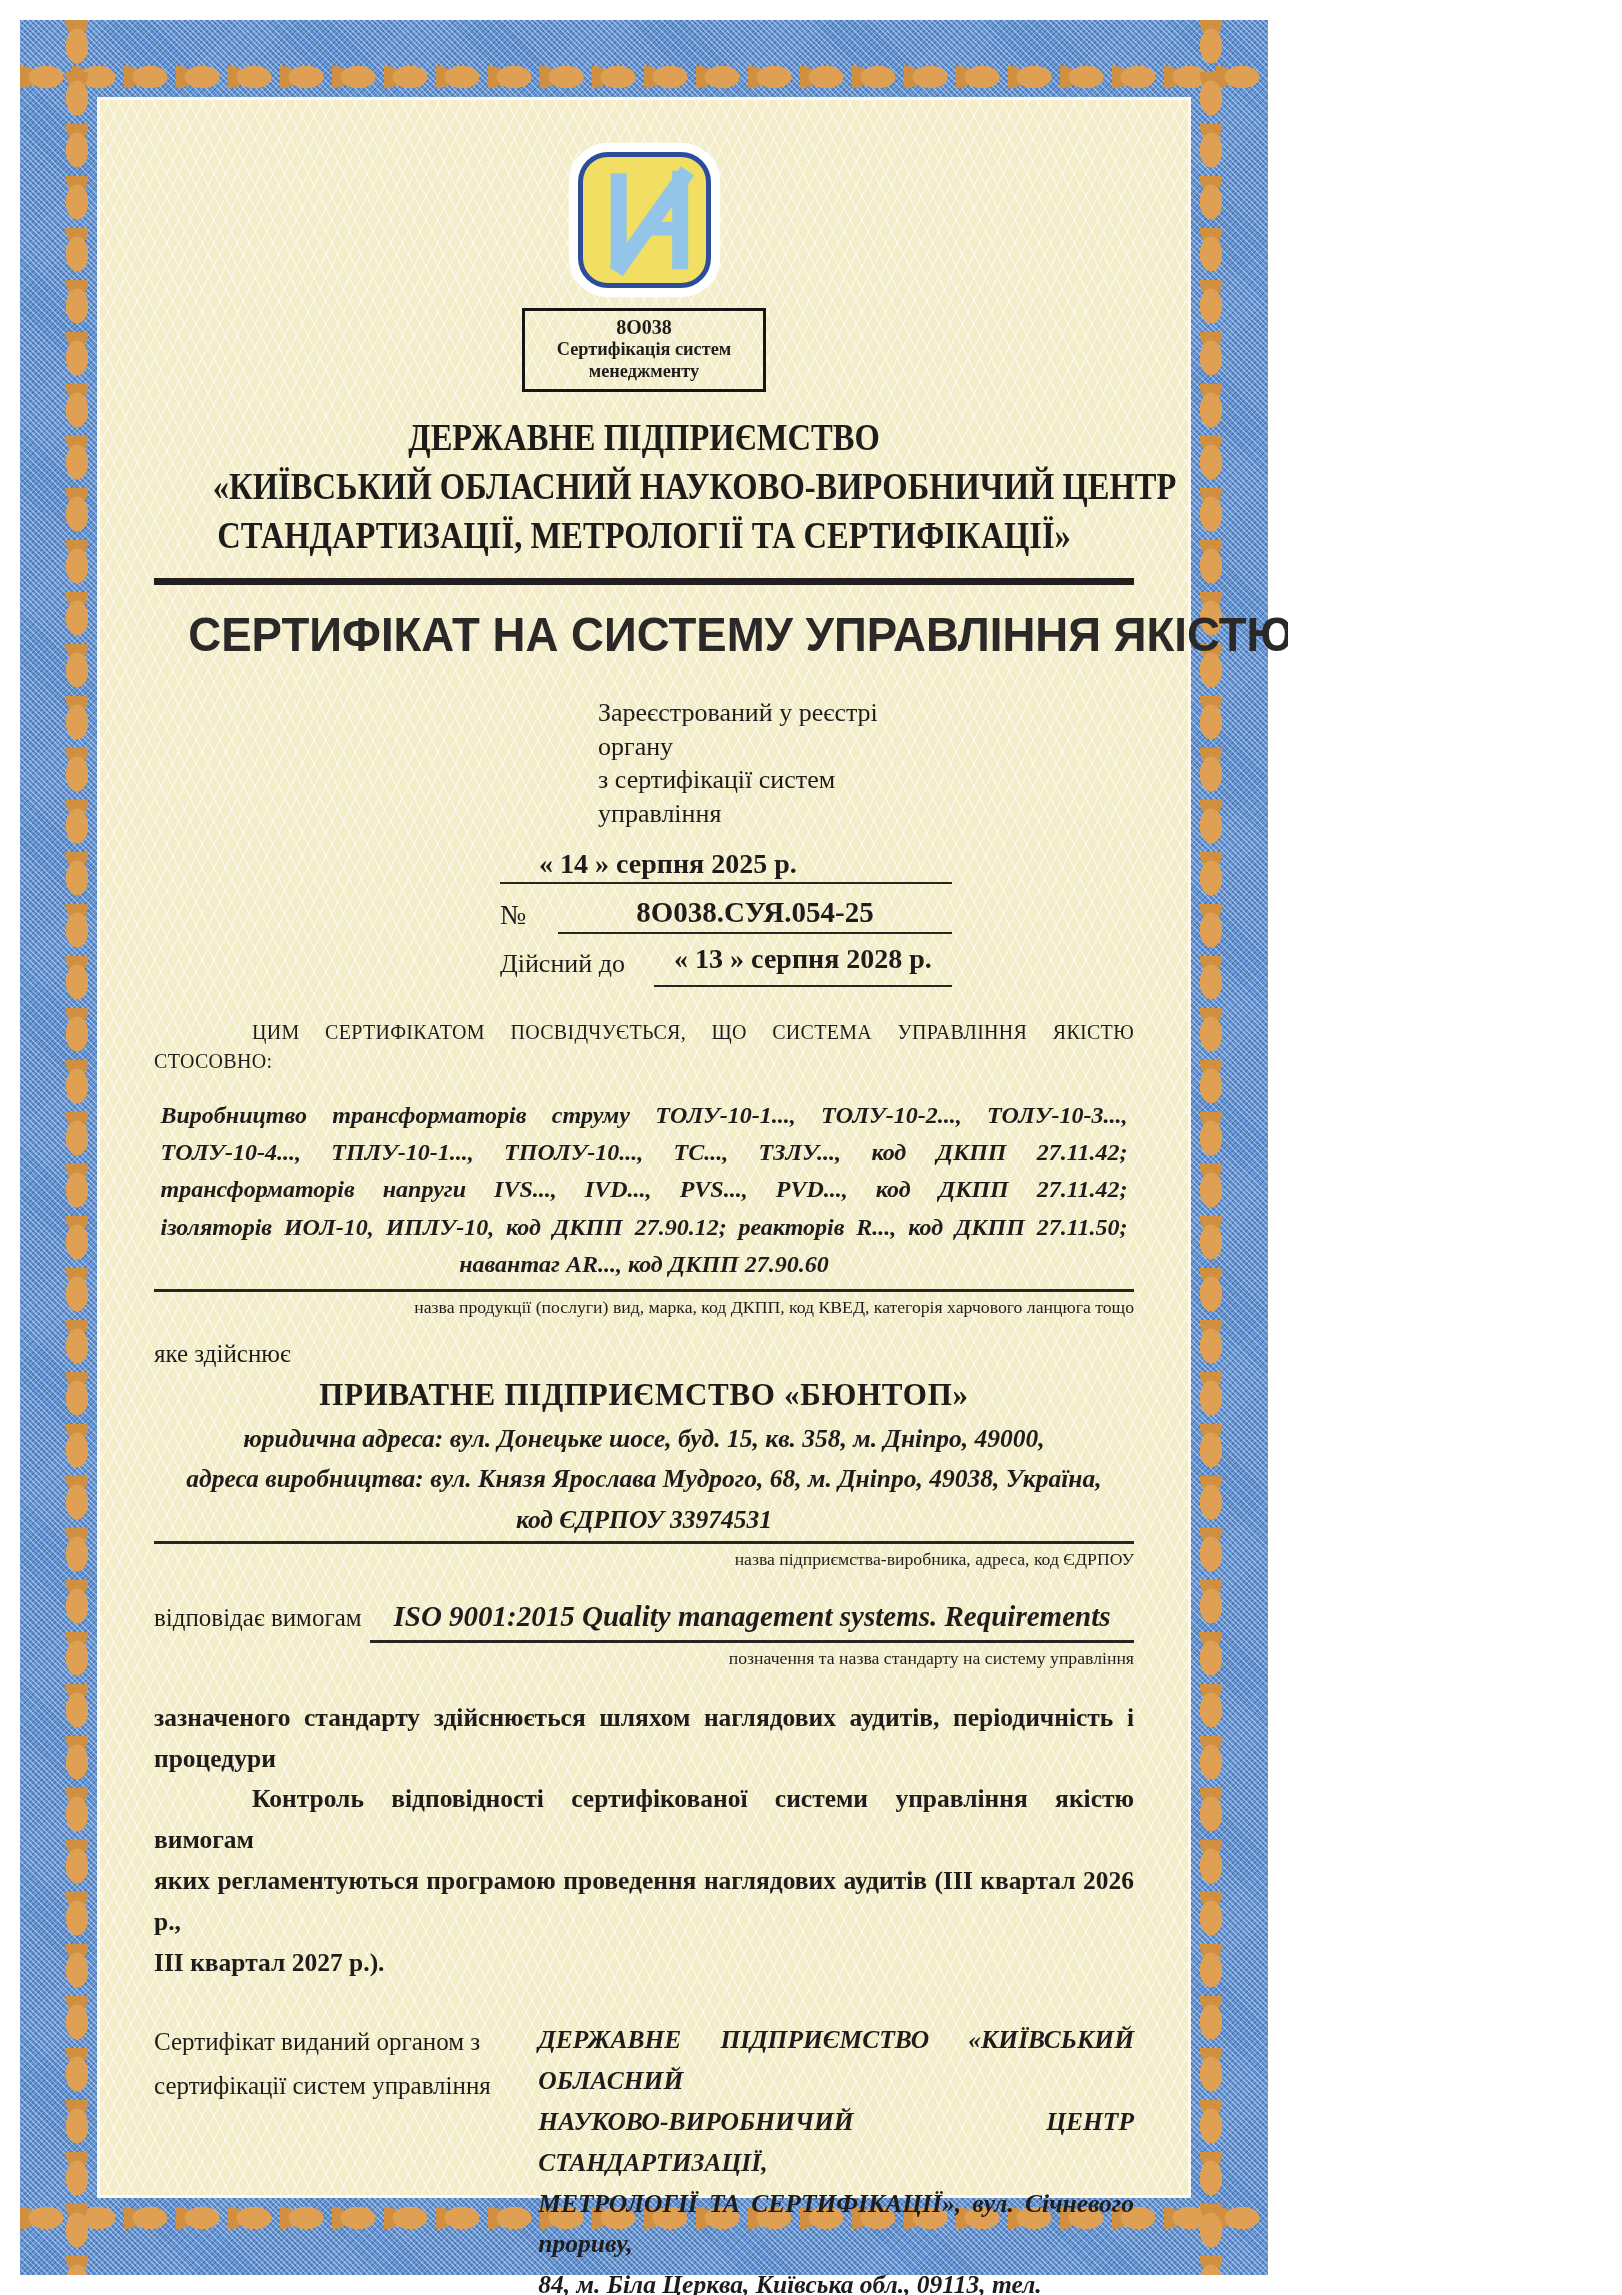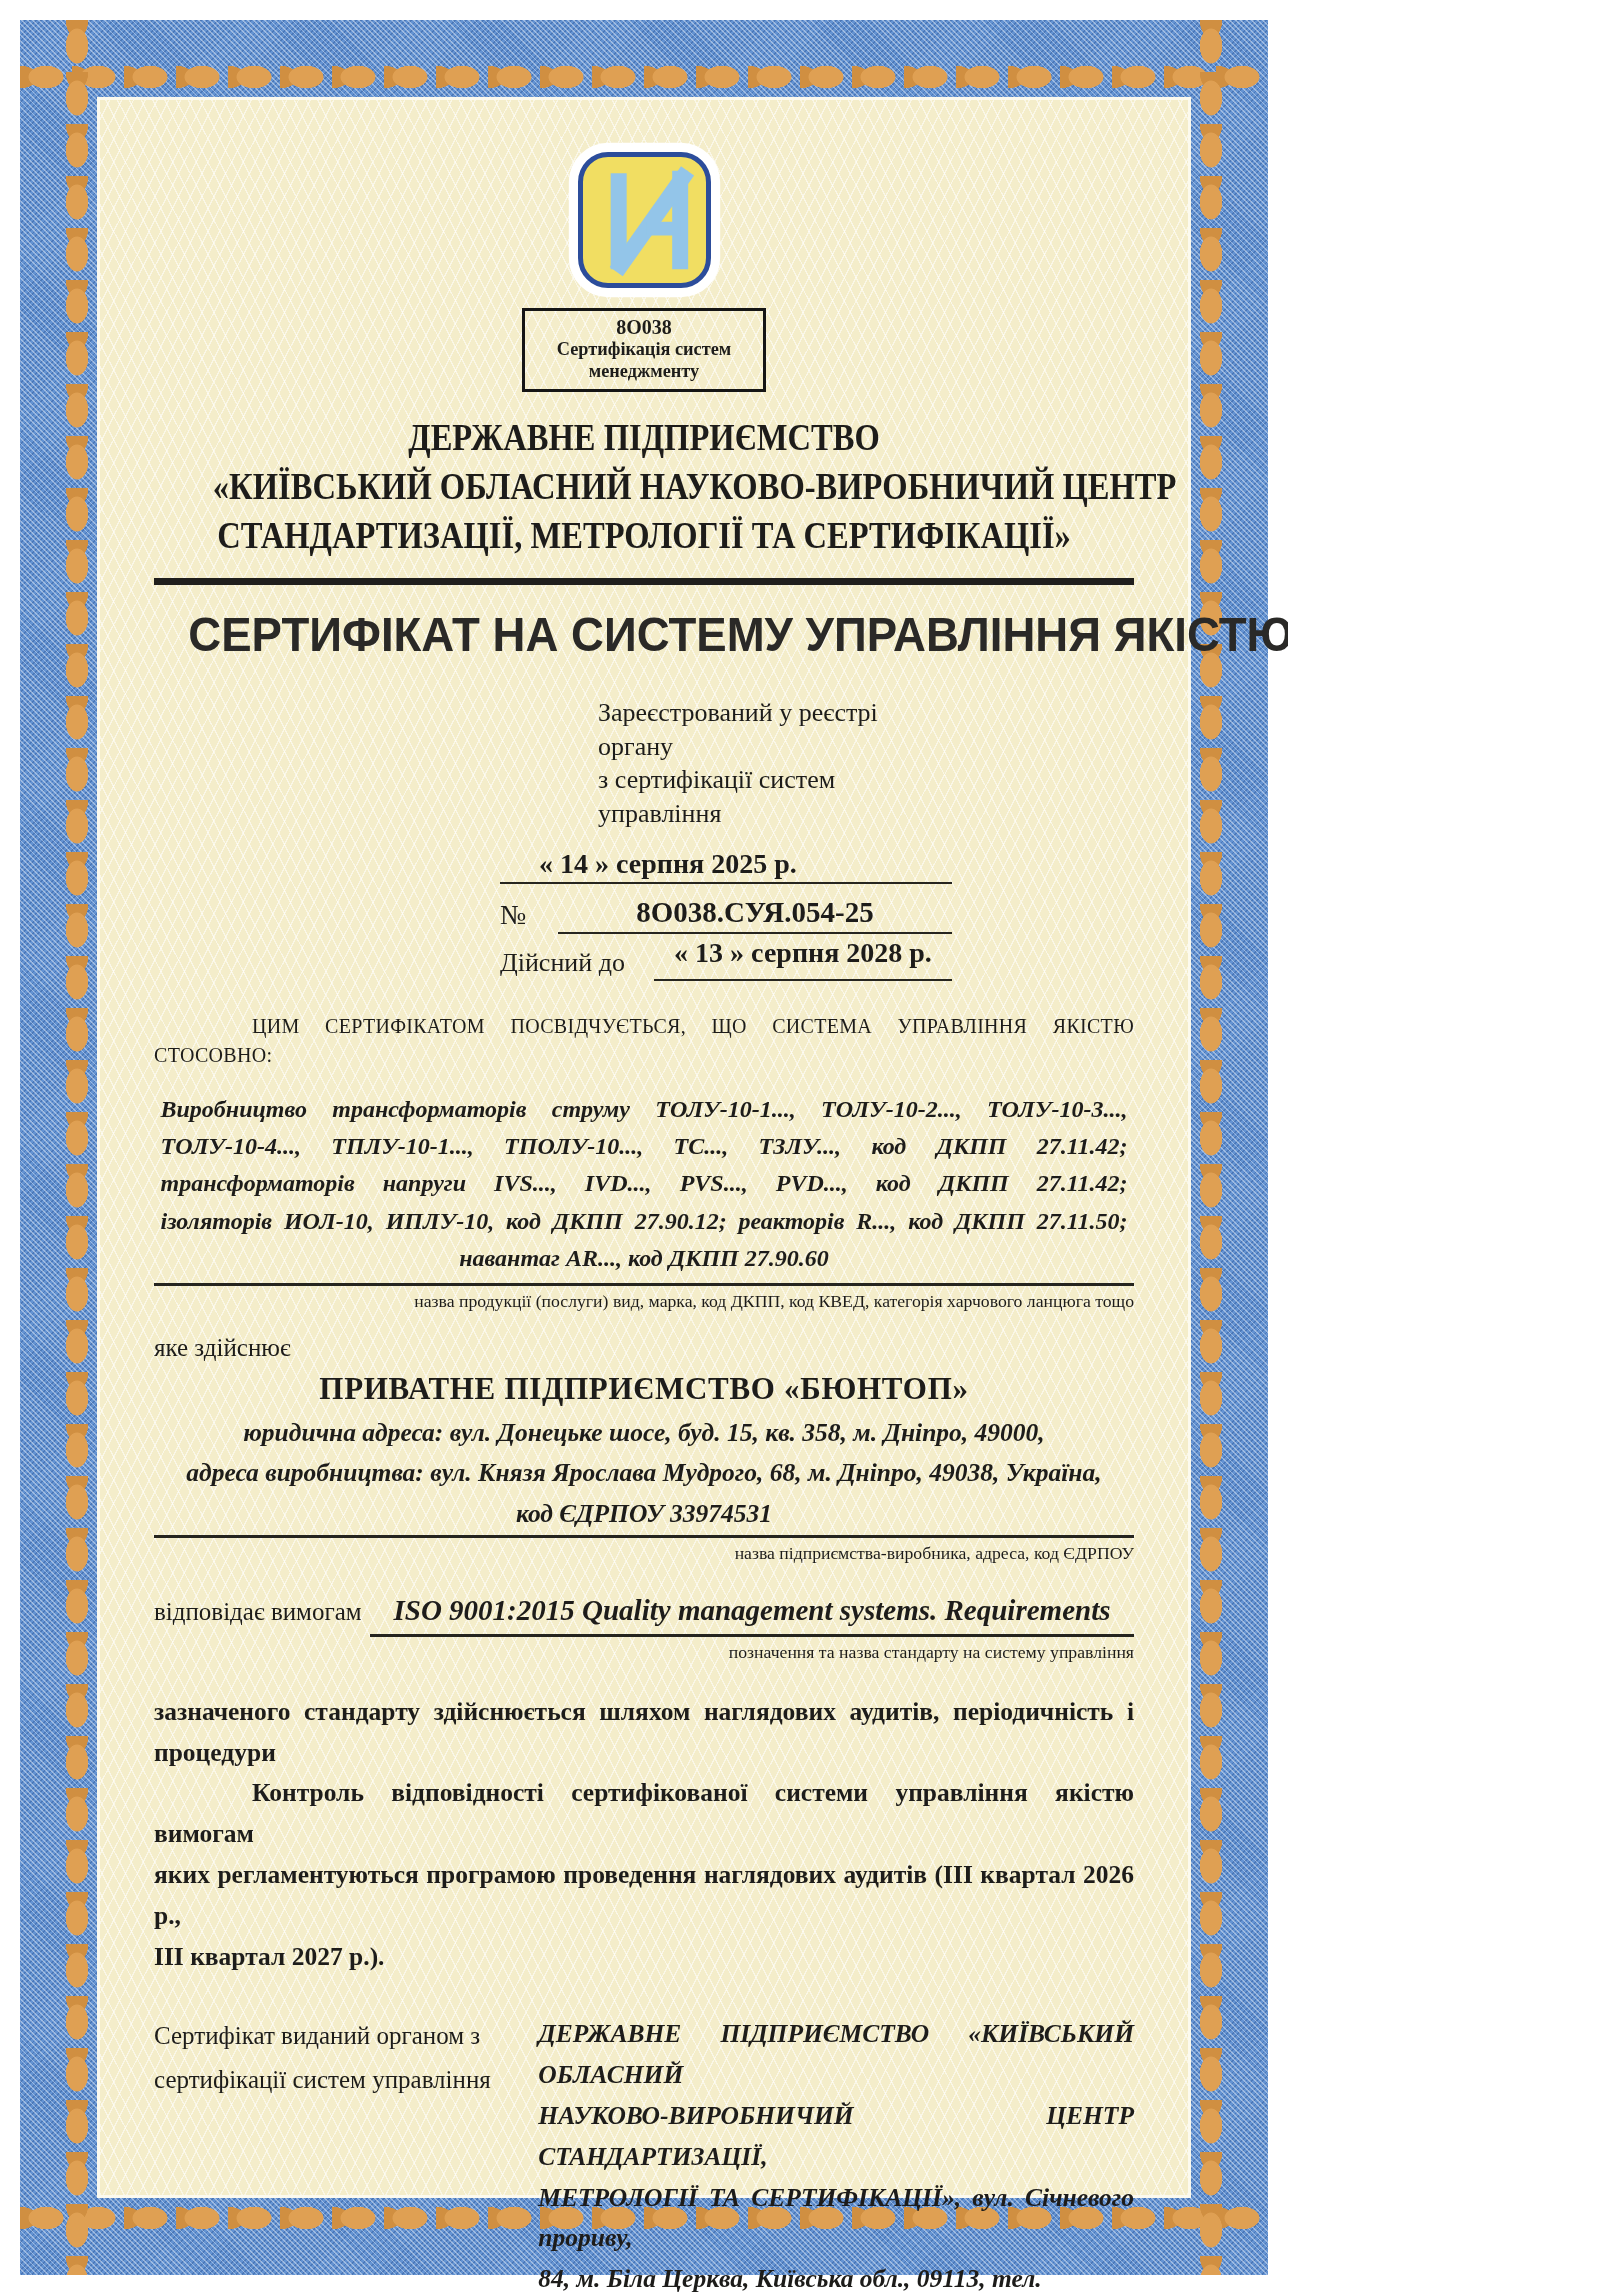--- a/index.html
+++ b/index.html
@@ -53,21 +53,21 @@
 
   
   .reg{width:452px;margin:34px 182px 0 auto;font-size:26px;}
   .reg .r-intro{padding-left:98px;line-height:1.3;}
   .reg .r-date{margin-top:17px;border-bottom:2.6px solid #26251f;padding:0 0 2.6px 39px;
                font-weight:bold;font-size:28px;}
   .reg .r-no{display:flex;align-items:flex-end;margin-top:11.8px;}
   .reg .r-no .lab{width:58px;font-size:27.5px;padding-bottom:2.6px;}
   .reg .r-no .val{flex:1;border-bottom:2.6px solid #26251f;text-align:center;font-weight:bold;
                   font-size:29px;padding-bottom:2.6px;}
-  .reg .r-valid{display:flex;align-items:flex-end;margin-top:3px;}
+  .reg .r-valid{display:flex;align-items:center;margin-top:9px;}
   .reg .r-valid .lab{width:154px;padding-bottom:2.6px;}
   .reg .r-valid .val{flex:1;border-bottom:2.6px solid #26251f;text-align:center;font-weight:bold;
                      font-size:28px;padding-bottom:10px;}
 
   
   .statement{margin-top:34px;font-size:20px;letter-spacing:0.3px;}
   .statement .s1{text-align:justify;text-align-last:justify;text-indent:98px;}
   .statement .s2{margin-top:6.5px;}
 
   

